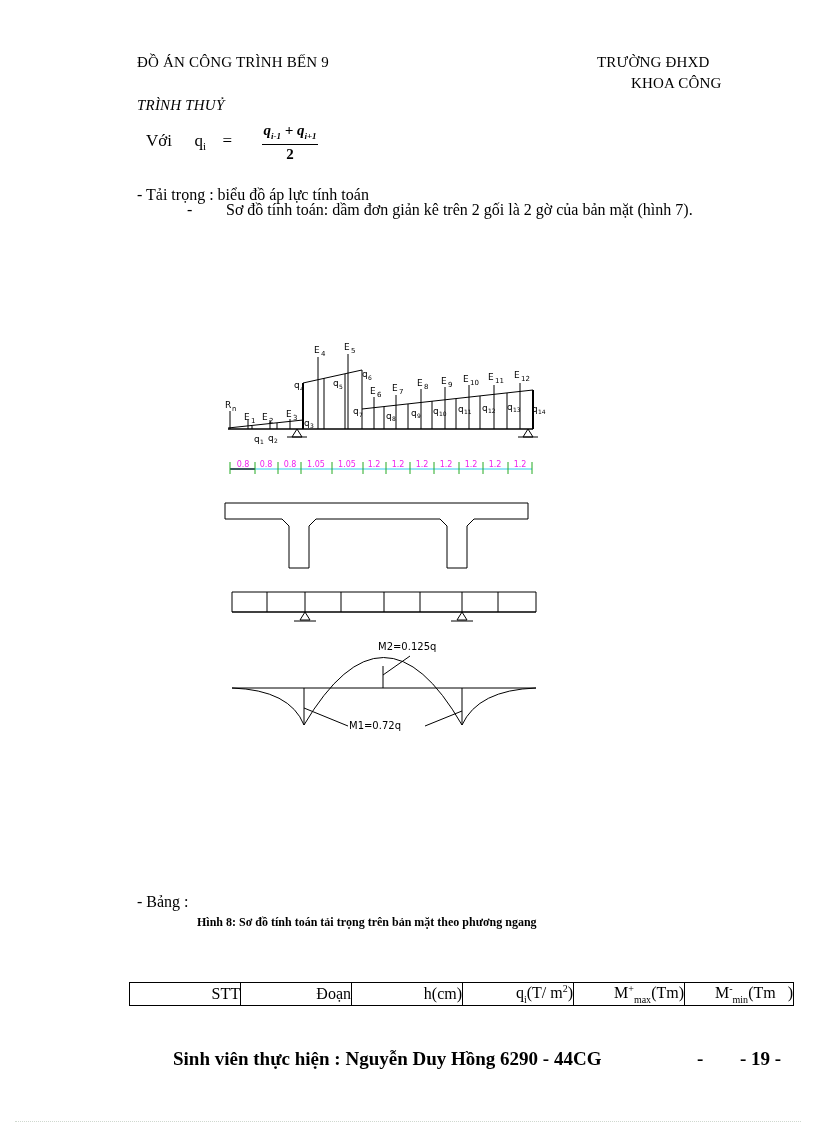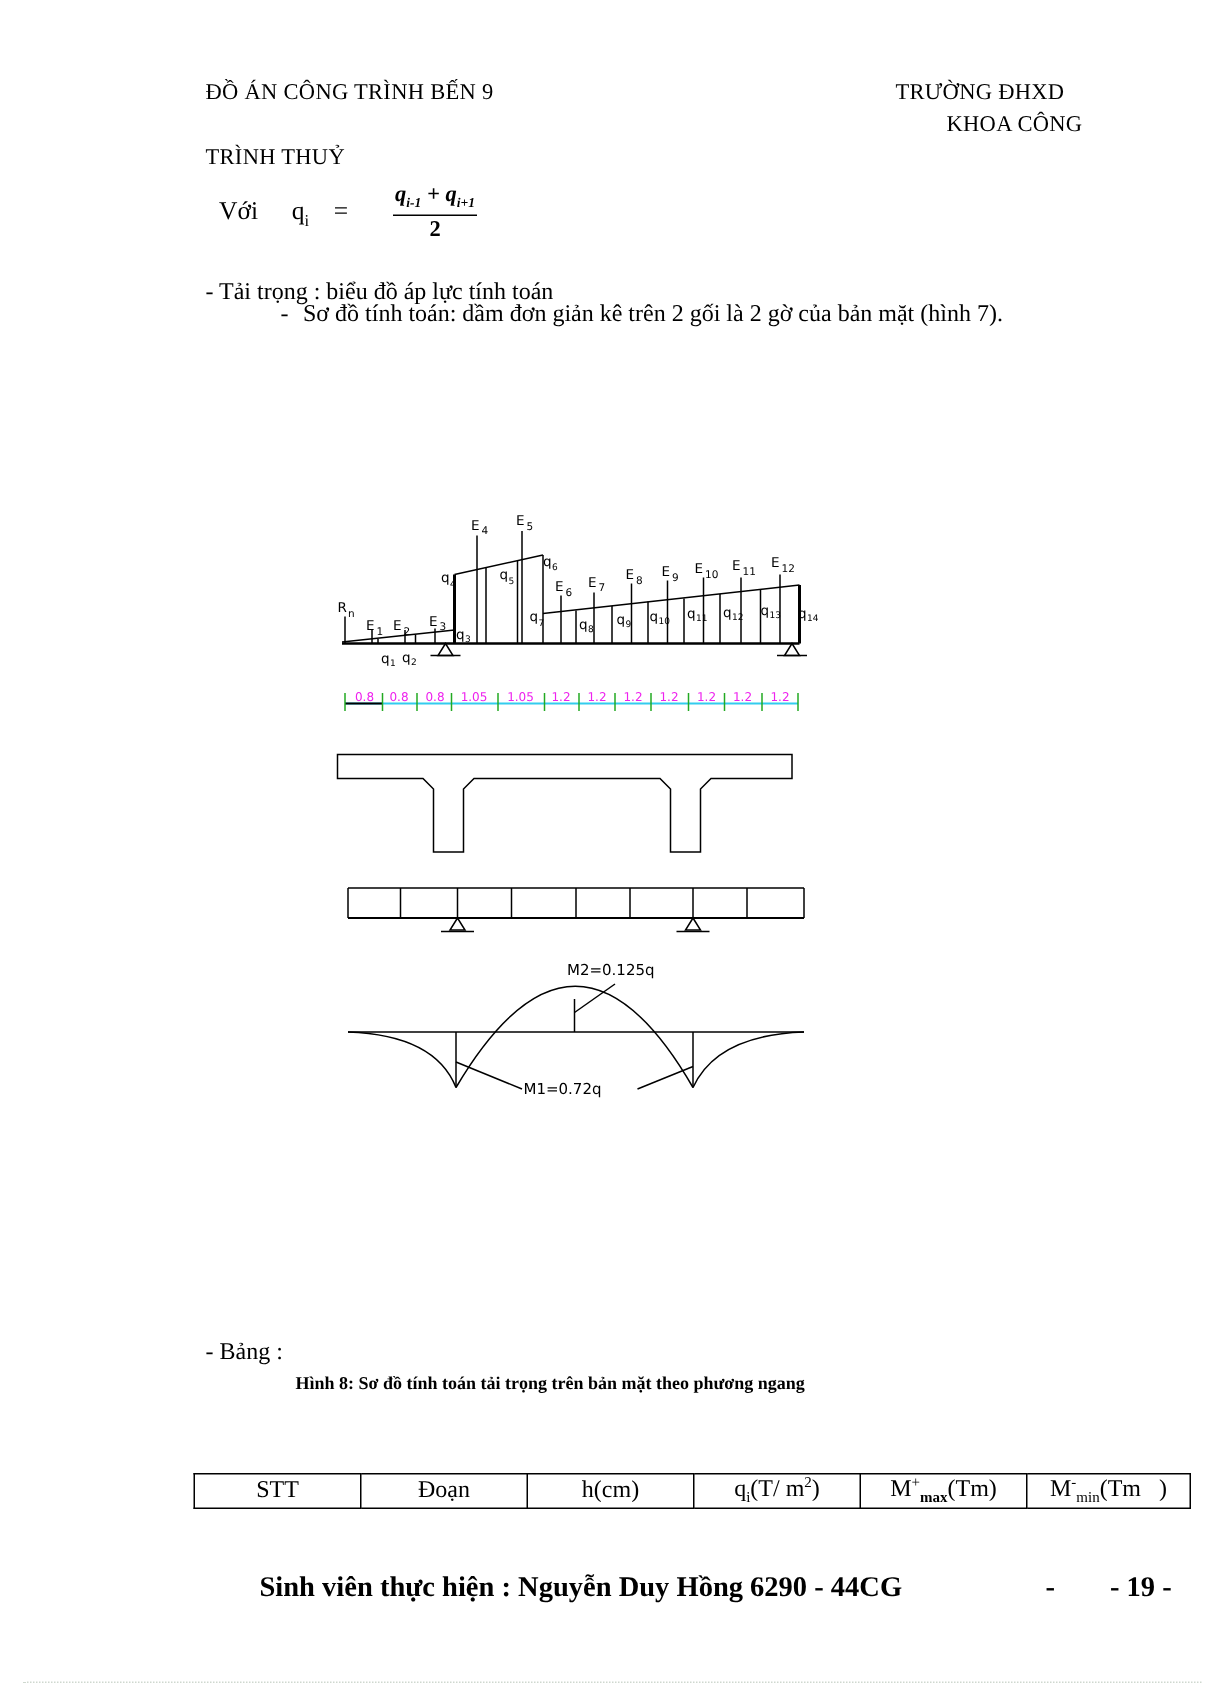--- a/index.html
+++ b/index.html
@@ -8,47 +8,47 @@
   .abs { position: absolute; white-space: nowrap; }
   .hdr { font-size: 15px; letter-spacing: 0.2px; }
   .body-text { font-size: 16px; }
   .formula { font-size: 17px; }
   .frac { display: inline-block; vertical-align: middle; text-align: center; font-weight: bold; font-style: italic; font-size: 15px; margin-left: 26px; }
   .frac .num { display: block; border-bottom: 1.5px solid #000; padding: 0 1px; line-height: 16px; }
   .frac .den { display: block; font-style: normal; line-height: 18px; }
   .caption { font-size: 12px; font-weight: bold; }
   .footer { font-size: 19px; font-weight: bold; }
   table.tbl { position: absolute; left: 129px; top: 982px; width: 665px; border-collapse: collapse; font-size: 16px; }
-  table.tbl td { border: 1.3px solid #000; text-align: center; height: 20px; padding: 0; }
+  table.tbl td { border: 1.3px solid #000; text-align: right; height: 20px; padding: 0; }
   .dotline { position: absolute; left: 15px; right: 15px; top: 1121px; border-top: 1px dotted #cfd8cf; }
   svg text { font-family: "DejaVu Sans", sans-serif; }
 </style>
 </head>
 <body>
 
 <div class="abs hdr" style="left:137px; top:54px;">ĐỒ ÁN CÔNG TRÌNH BẾN 9</div>
 <div class="abs hdr" style="left:597px; top:54px;">TRƯỜNG ĐHXD</div>
 <div class="abs hdr" style="left:631px; top:75px;">KHOA CÔNG</div>
-<div class="abs hdr" style="left:137px; top:97px;">TRÌNH THUỶ</div>
+<div class="abs hdr" style="left:137px; top:97px;font-style:italic;">TRÌNH THUỶ</div>
 
 <div class="abs formula" style="left:146px; top:122px;">
   <span>Với</span>
   <span style="display:inline-block; width:14px;"></span>
   <span><span>q</span><sub style="font-size:11px;">i</sub></span>
   <span style="display:inline-block; width:8px;"></span>
   <span>=</span>
   <span class="frac">
     <span class="num"><span>q</span><sub style="font-size:9px;">i-1</sub><span> + </span><span>q</span><sub style="font-size:9px;">i+1</sub></span>
     <span class="den">2</span>
   </span>
 </div>
 
 <div class="abs body-text" style="left:137px; top:170px;margin-top:16px;">- Tải trọng : biểu đồ áp lực tính toán</div>
 <div class="abs body-text" style="left:187px; top:201px;">-</div>
-<div class="abs body-text" style="left:202px; top:201px;">Sơ đồ tính toán: dầm đơn giản kê trên 2 gối là 2 gờ của bản mặt (hình 7).</div>
+<div class="abs body-text" style="left:226px; top:201px;">Sơ đồ tính toán: dầm đơn giản kê trên 2 gối là 2 gờ của bản mặt (hình 7).</div>
 
 <svg class="abs" style="left:215px; top:330px;" width="340" height="410" viewBox="215 330 340 410">
   <g stroke="#000" stroke-width="1" fill="none">
 
     <line x1="228" y1="429" x2="533" y2="429" stroke-width="1.6"></line>
 
     <line x1="228" y1="428" x2="303" y2="420"></line>
     <line x1="303" y1="420" x2="303" y2="429" stroke-width="1.5"></line>
 
     <line x1="303" y1="383" x2="303" y2="429" stroke-width="2"></line>
@@ -220,21 +220,21 @@
 <div class="abs caption" style="left:197px; top:915px;">Hình 8: Sơ đồ tính toán tải trọng trên bản mặt theo phương ngang</div>
 <div class="abs body-text" style="left:137px; top:893px;">- Bảng :</div>
 
 <table class="tbl">
   <tbody>
       <tr>
     <td style="width:110px;"><span>STT</span></td>
     <td style="width:110px;"><span>Đoạn</span></td>
     <td style="width:110px;"><span>h(cm)</span></td>
     <td style="width:110px;"><span>q</span><sub style="font-size:10px;">i</sub><span>(T/ m</span><sup style="font-size:10px;">2</sup><span>)</span></td>
-    <td style="width:110px;"><span>M</span><sup style="font-size:10px;">+</sup><sub style="font-size:10px;font-weight:bold;">max</sub><span>(Tm)</span></td>
+    <td style="width:110px;"><span>M</span><sup style="font-size:10px;">+</sup><sub style="font-size:10px;">max</sub><span>(Tm)</span></td>
     <td><span>M</span><sup style="font-size:10px;">-</sup><sub style="font-size:10px;">min</sub><span style="white-space:pre;">(Tm   )</span></td>
   </tr>
 </tbody>
   </table>
 
 <div class="abs footer" style="left:137px; top:1048px;margin-left:36px;">Sinh viên thực hiện : Nguyễn Duy Hồng 6290 - 44CG</div>
 <div class="abs footer" style="left:697px; top:1048px;">-</div>
 <div class="abs footer" style="left:740px; top:1048px;">- 19 -</div>
 
 <div class="dotline"></div>

